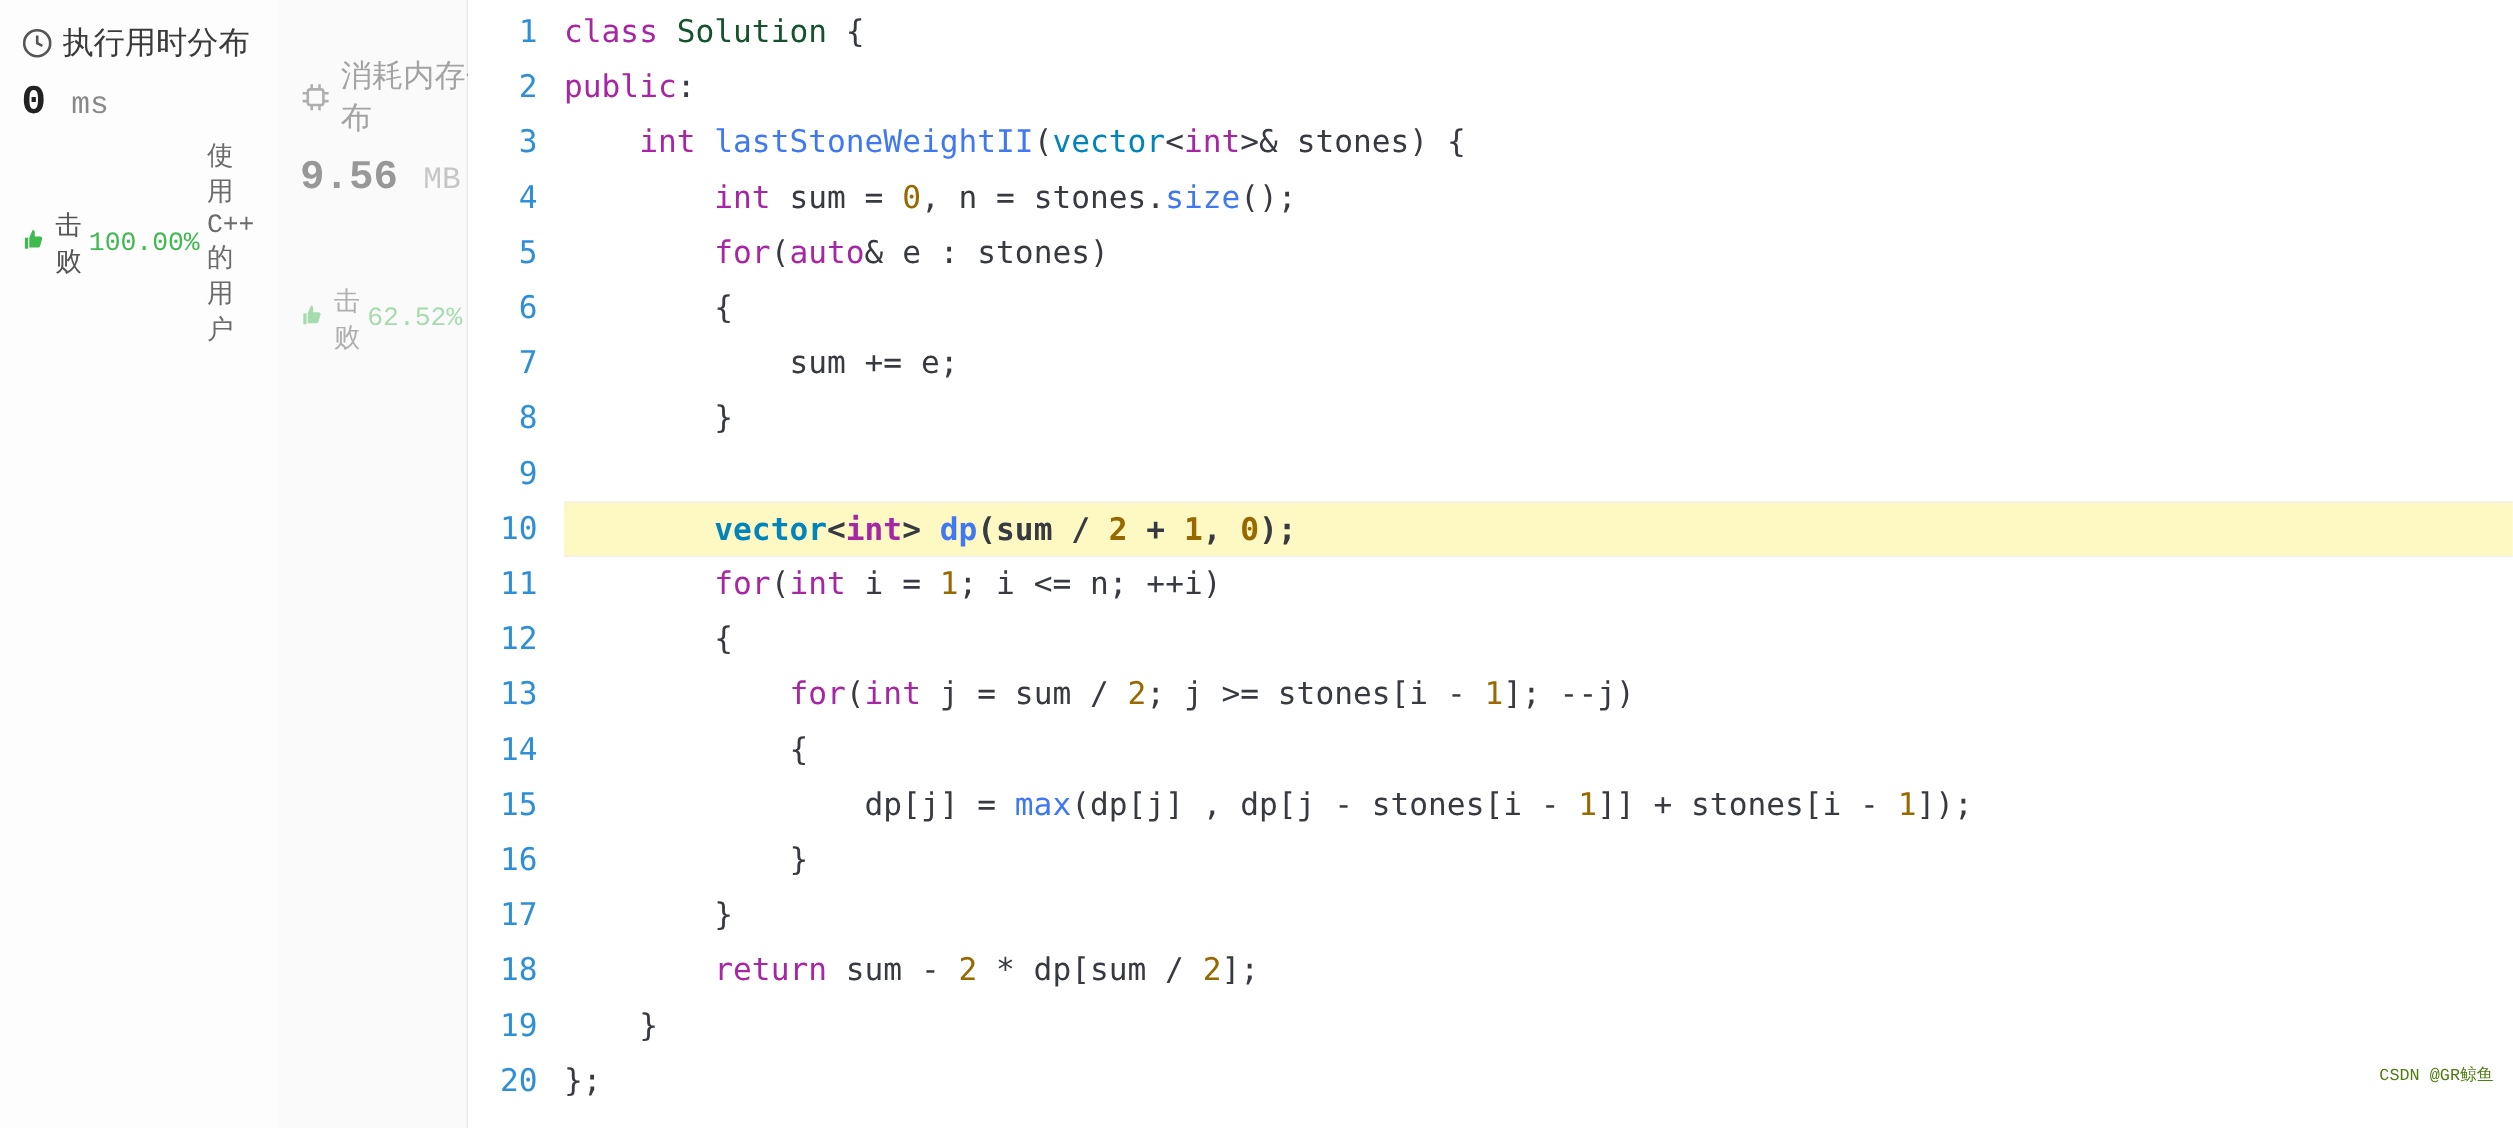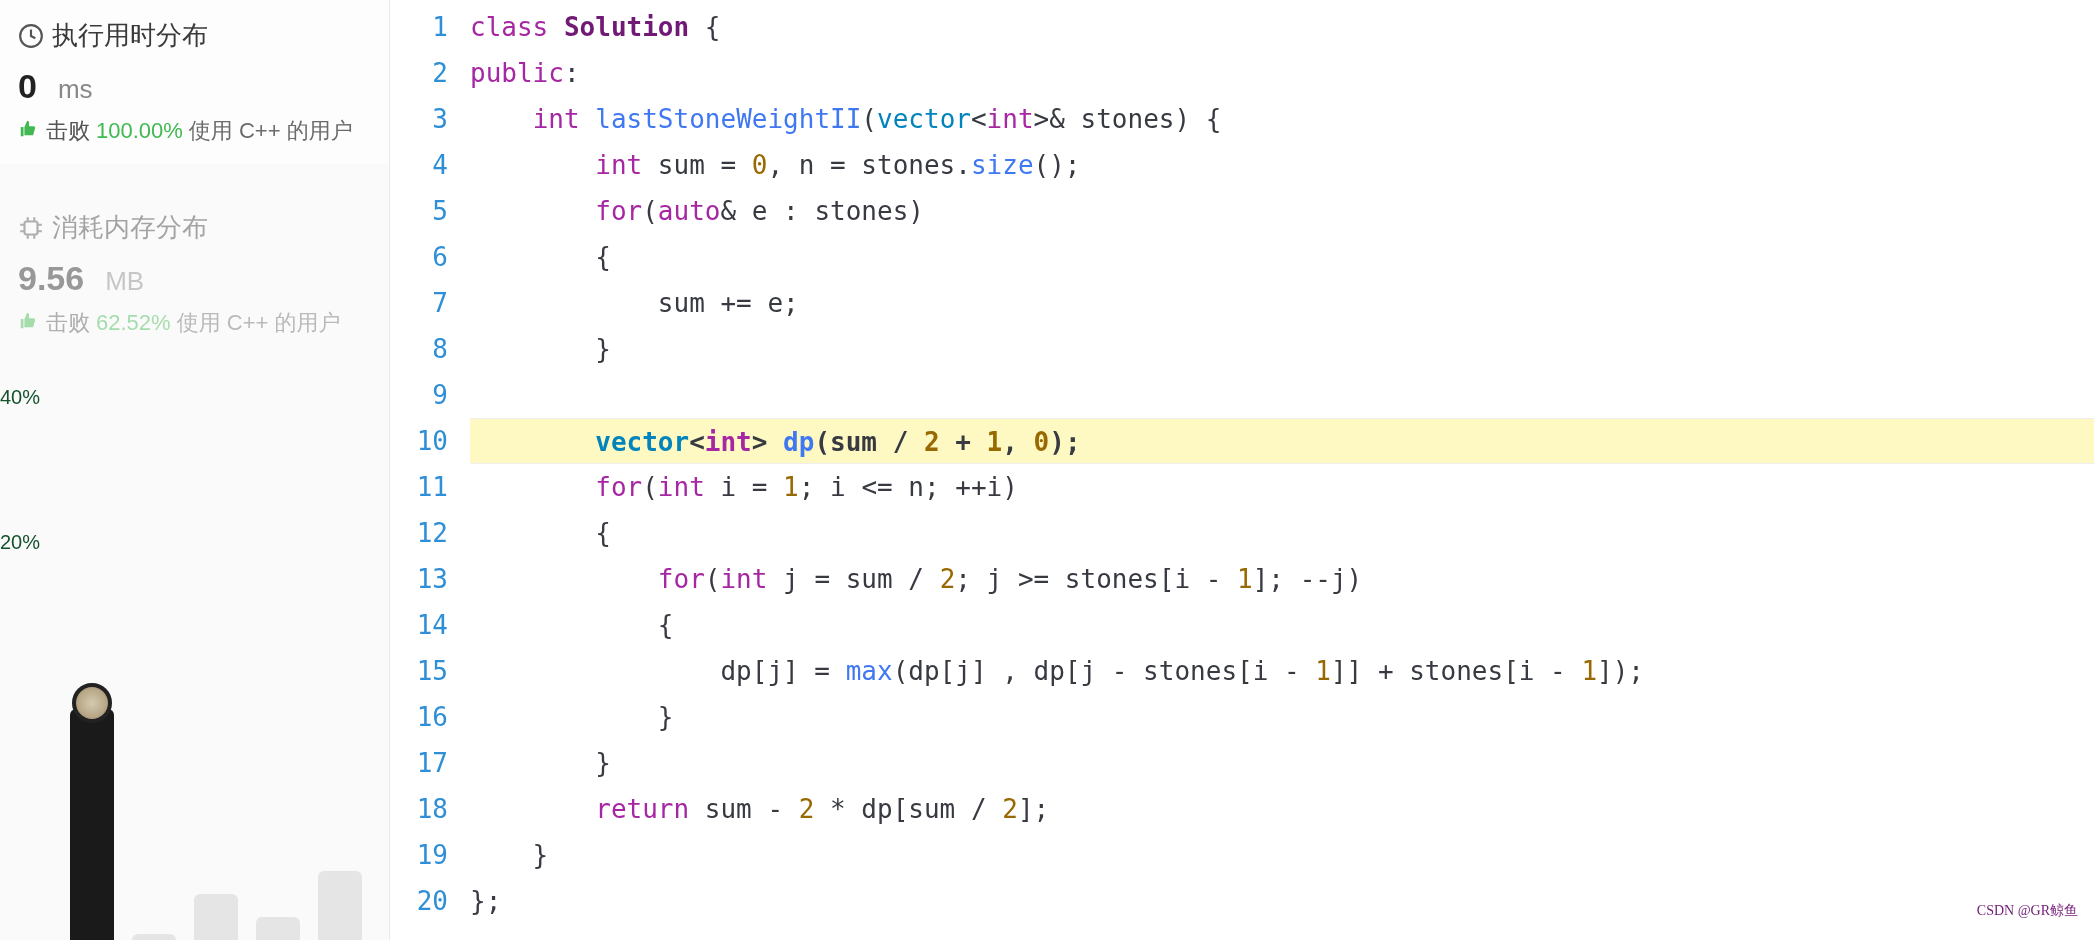--- a/index.html
+++ b/index.html
@@ -10,21 +10,22 @@
       width: 2094px;
       height: 940px;
       overflow: hidden;
     }
     .sidebar {
       width: 390px;
       background: #fafafa;
       border-right: 1px solid #e8e8e8;
       padding: 0;
       display: flex;
-      flex-direction: column;
+      flex-direction: row;
+      font-family: Liberation Mono, monospace;
     }
     .stat-block {
       padding: 18px 20px 18px 18px;
     }
     .stat-block.primary { background: #fdfdfd; }
     .stat-block.secondary { opacity: 0.45; margin-top: 28px; }
     .stat-header {
       display: flex;
       align-items: center;
       gap: 8px;
@@ -117,35 +118,35 @@
     .code .line { height: 46px; position: relative; }
     .code .line.highlight {
       background: #fef9c3;
       border-top: 1px solid #eee;
       border-bottom: 1px solid #eee;
       font-weight: bold;
     }
     .tok-kw { color: #a626a4; }
     .tok-type { color: #a626a4; }
     .tok-kw2 { color: #a626a4; }
-    .tok-class { color: #701a75; font-weight: bold; }
+    .tok-class { color: #14532d; }
     .tok-num { color: #986801; }
     .tok-fn { color: #4078f2; }
     .tok-builtin { color: #0184bc; }
     .tok-paren { color: #383a42; }
     .tok-op { color: #383a42; }
     .tok-var { color: #383a42; }
     .tok-access { color: #a626a4; text-align: right; }
     .watermark {
       position: absolute;
       right: 16px;
-      bottom: 6px;
+      bottom: 20px;
       font-size: 14px;
-      color: #701a75;
-      font-family: Liberation Serif, serif;
+      color: #4d7c0f;
+      font-family: Liberation Mono, monospace;
     }
   </style>
 </head>
 <body>
 
 <div class="sidebar">
   <div class="stat-block primary">
     <div class="stat-header">
       <span class="icon">
         <svg width="26" height="26" viewBox="0 0 24 24" fill="none" stroke="currentColor" stroke-width="2">

